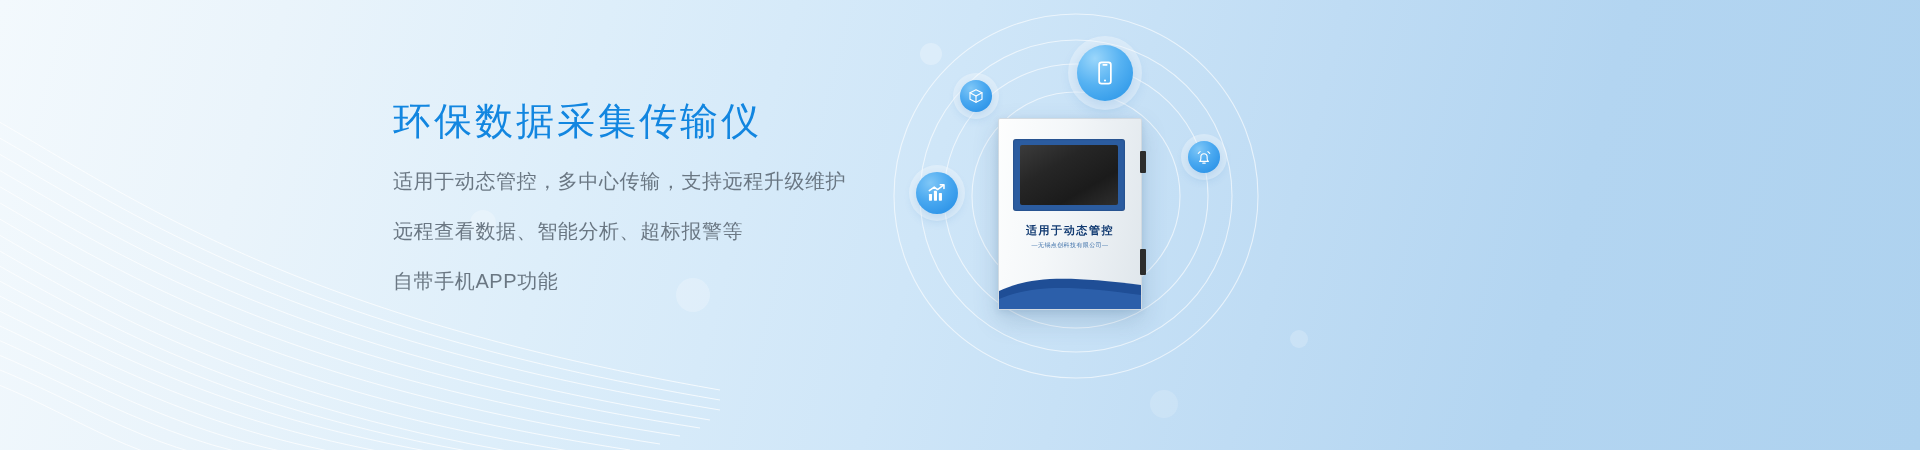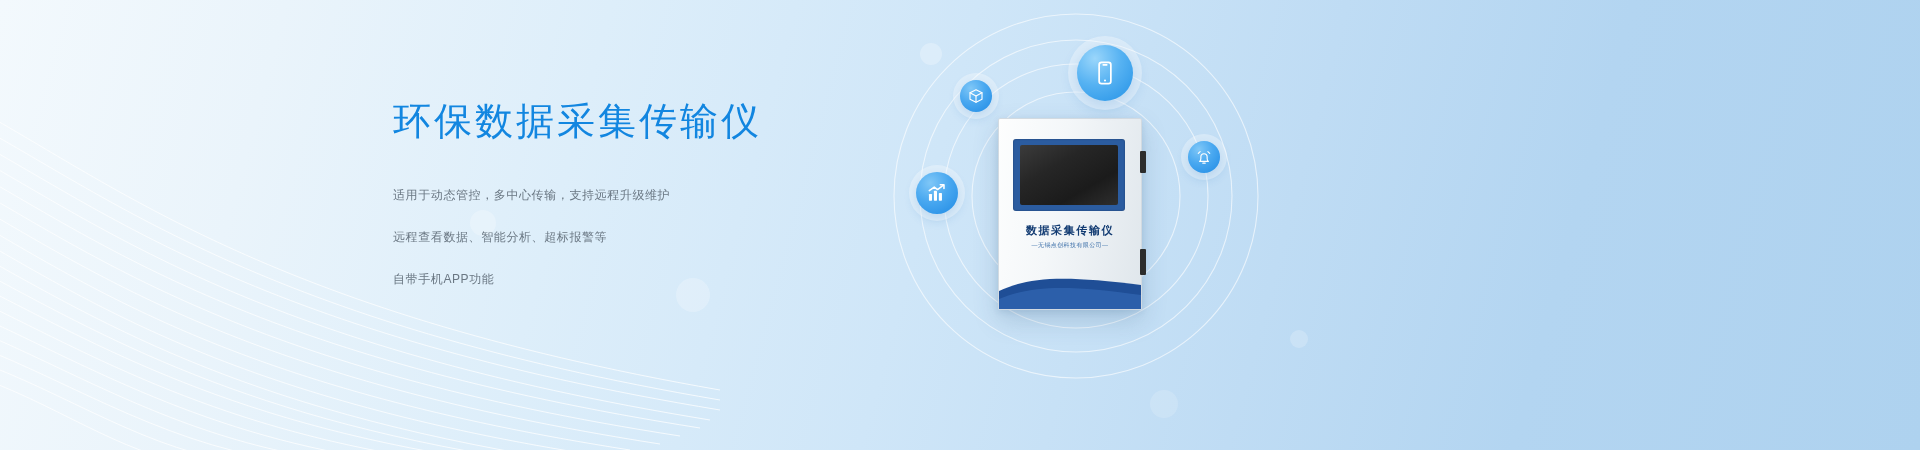--- a/index.html
+++ b/index.html
@@ -19,25 +19,25 @@
   .bokeh{position:absolute;border-radius:50%;background:rgba(255,255,255,.45);}
   .bk1{left:470px;top:210px;width:26px;height:26px;opacity:.55;}
   .bk2{left:676px;top:278px;width:34px;height:34px;opacity:.5;}
   .bk3{left:920px;top:43px;width:22px;height:22px;opacity:.6;}
   .bk4{left:1290px;top:330px;width:18px;height:18px;opacity:.45;}
   .bk5{left:1150px;top:390px;width:28px;height:28px;opacity:.35;}
   
   .copy{position:absolute;left:393px;top:96px;width:520px;}
   .title{
     font-size:38px;line-height:50px;letter-spacing:3px;
-    color:#1286e0;font-weight:400;margin:0 0 34px 0;white-space:nowrap;
+    color:#1286e0;font-weight:400;margin:0 0 20px 0;white-space:nowrap;
   }
   .sub{margin:0;}
   .sub-line{
-    font-size:12px;line-height:30px;color:#6a7783;
+    font-size:20px;line-height:30px;color:#6a7783;
     letter-spacing:.6px;white-space:nowrap;font-weight:400;
   }
   
   .product{position:absolute;left:880px;top:0;width:420px;height:450px;}
   .rings{position:absolute;left:0;top:0;width:420px;height:450px;}
   
   .device{
     position:absolute;left:118px;top:118px;width:142px;height:190px;
     background:linear-gradient(100deg,#fdfefe 0%,#f4f7f9 40%,#e9eef2 72%,#dfe6eb 100%);
     border:1px solid #d2dae1;border-radius:2px;
@@ -140,21 +140,21 @@
         <circle cx="196" cy="196" r="156"></circle>
         <circle cx="196" cy="196" r="182"></circle>
         <circle cx="196" cy="196" r="104"></circle>
       </g>
     </svg>
 
     <div class="device">
       <div class="dev-bezel">
         <div class="dev-screen"></div>
       </div>
-      <div class="dev-label">数据采集传输仪</div>
+      <div class="dev-label">适用于动态管控</div>
       <div class="dev-sublabel">—无锡点创科技有限公司—</div>
       <div class="dev-foot">
         <svg width="142" height="40" viewBox="0 0 142 40" fill="none">
           <path d="M0 22 C 30 8, 64 6, 142 16 L142 40 L0 40 Z" fill="#1f4e96"></path>
           <path d="M0 30 C 34 16, 70 16, 142 26 L142 40 L0 40 Z" fill="#2f63ae" opacity=".85"></path>
         </svg>
       </div>
       <span class="dev-hinge hinge-top"></span>
       <span class="dev-hinge hinge-bot"></span>
     </div>

